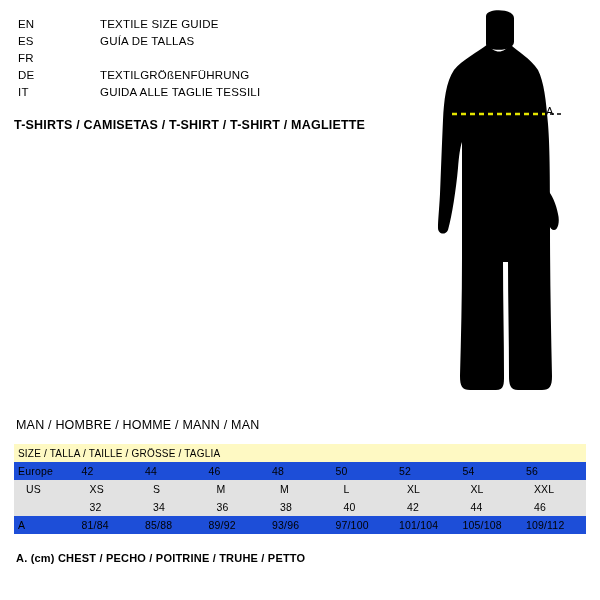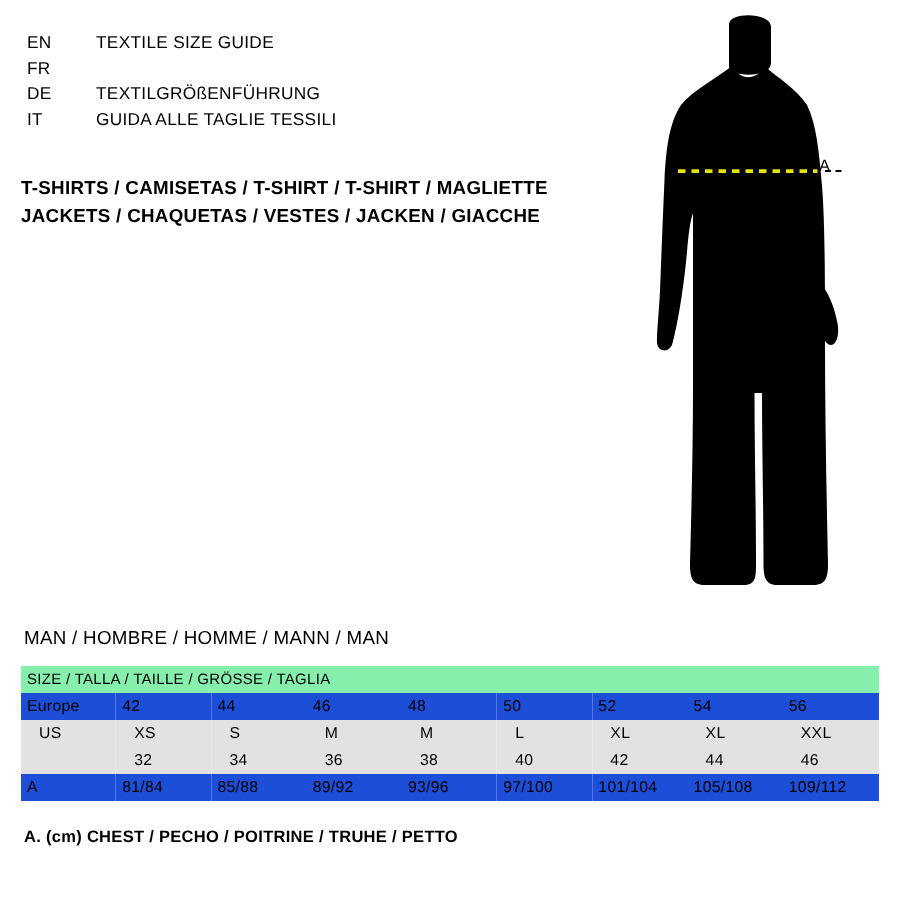--- a/index.html
+++ b/index.html
@@ -23,24 +23,25 @@
 
   
   .lang-block {
     position: absolute;
     left: 18px;
     top: 18px;
     width: 330px;
   }
   .lang-row {
     display: flex;
-    align-items: flex-end;
+    align-items: flex-start;
     height: 17px;
     font-size: 11.5px;
     letter-spacing: .2px;
+    gap: 36px;
   }
   .lang-code {
     width: 46px;
     flex: 0 0 46px;
   }
   .lang-text {
     flex: 1 1 auto;
   }
 
   
@@ -106,21 +107,21 @@
     background: #e2e2e2;
     padding-left: 12px;
   }
   .size-table tr.band-white td {
     background: #1d4ed8;
   }
   .size-table .row-label {
     width: 92px;
   }
   .size-table .hdr td {
-    background: #86efac;
+    background: #fef9c3;
     font-size: 10px;
   }
   .val {
     width: 60px;
   }
   .footnote {
     position: absolute;
     left: 16px;
     top: 552px;
     font-size: 11px;
@@ -133,35 +134,38 @@
 <body>
 
 <div class="page">
 
   <div class="lang-block">
     <div class="lang-row">
       <span class="lang-code">EN</span>
       <span class="lang-text">TEXTILE SIZE GUIDE</span>
     </div>
     <div class="lang-row">
+      <span class="lang-code">ES</span>
+      <span class="lang-text">GUÍA DE TALLAS</span>
+    </div>
+    <div class="lang-row">
       <span class="lang-code">FR</span>
     </div>
     <div class="lang-row">
       <span class="lang-code">DE</span>
       <span class="lang-text">TEXTILGRÖßENFÜHRUNG</span>
     </div>
     <div class="lang-row">
       <span class="lang-code">IT</span>
       <span class="lang-text">GUIDA ALLE TAGLIE TESSILI</span>
     </div>
   </div>
 
   <div class="cat-block">
     <div class="cat-line">T-SHIRTS / CAMISETAS / T-SHIRT / T-SHIRT / MAGLIETTE</div>
-    <div class="cat-line">JACKETS / CHAQUETAS / VESTES / JACKEN / GIACCHE</div>
   </div>
 
   <div class="figure">
     <svg width="200" height="390" viewBox="0 0 200 390">
       <g fill="#000000">
 
         <path d="M86,8 C86,0 114,0 114,10 L114,34 C114,44 86,44 86,36 Z"></path>
 
         <path d="M88,36
                  C78,44 62,52 54,62

